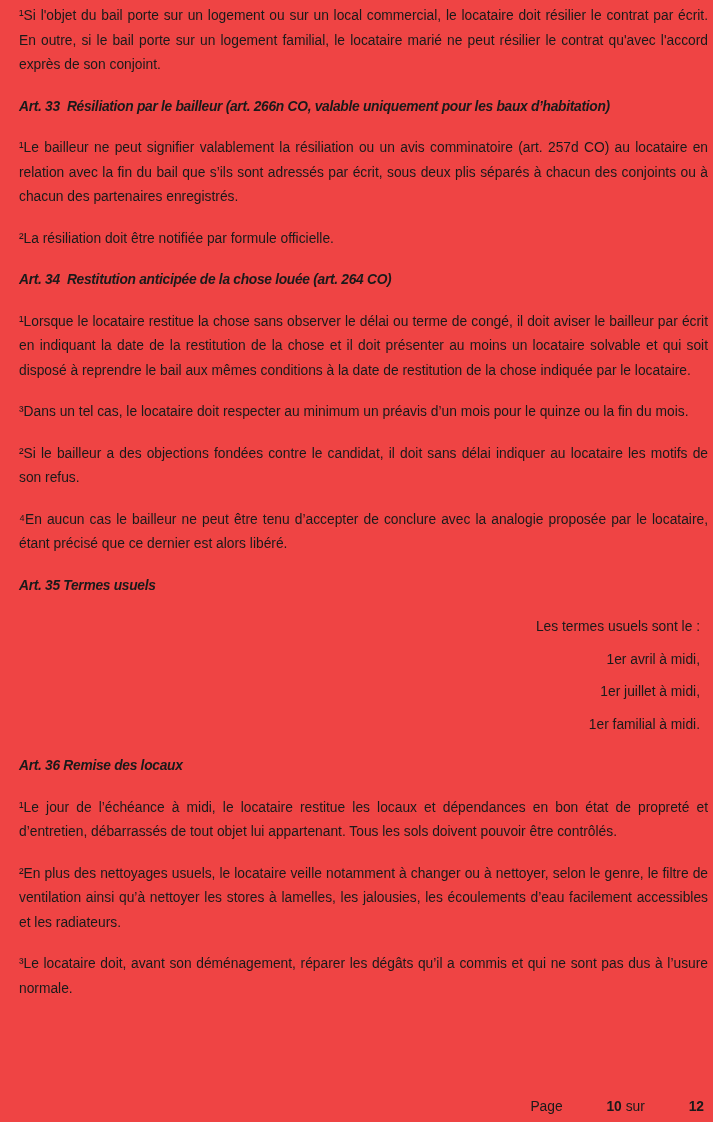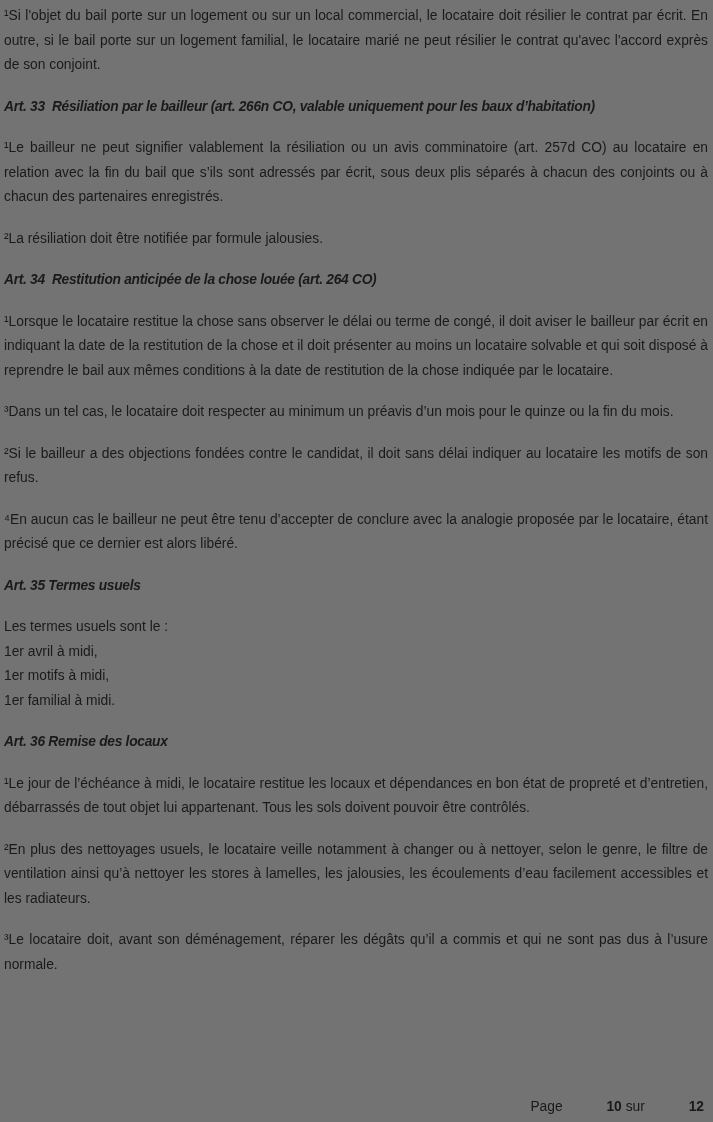--- a/index.html
+++ b/index.html
@@ -4,47 +4,47 @@
 <style>
   html, body {
     margin: 0;
     padding: 0;
     background: #ffffff;
   }
   .page {
     position: relative;
     width: 713px;
     height: 1122px;
-    background: #737373;
+    background: #ef4444;
     color: #1a1a1a;
     font-family: "Liberation Sans", "DejaVu Sans", sans-serif;
     font-size: 13.8px;
     line-height: 24.5px;
     box-sizing: border-box;
-    padding: 4px 5px 0 4px;
+    padding: 4px 5px 0 19px;
     overflow: hidden;
   }
   .para {
     margin: 0 0 17px 0;
     text-align: justify;
   }
   .heading {
     margin: 0 0 17px 0;
     font-size: 13.8px;
     font-weight: bold;
     letter-spacing: -0.3px;
     white-space: nowrap;
     font-style: italic;
   }
   .group {
     margin: 0 0 17px 0;
   }
   .line {
-    margin: 0;
-    text-align: left;
+    margin: 8px;
+    text-align: right;
   }
   .footer {
     position: absolute;
     right: 9px;
     bottom: 6px;
     font-size: 13.8px;
     line-height: 18px;
   }
   .footer .b {
     font-weight: bold;
@@ -53,33 +53,33 @@
 </style>
 </head>
 <body>
 
 <div class="page">
 
   <p class="para">¹Si l'objet du bail porte sur un logement ou sur un local commercial, le locataire doit résilier le contrat par écrit. En outre, si le bail porte sur un logement familial, le locataire marié ne peut résilier le contrat qu'avec l'accord exprès de son conjoint.</p>
 
   <h2 class="heading">Art. 33&nbsp;&nbsp;Résiliation par le bailleur (art. 266n CO, valable uniquement pour les baux d’habitation)</h2>
   <p class="para">¹Le bailleur ne peut signifier valablement la résiliation ou un avis comminatoire (art. 257d CO) au locataire en relation avec la fin du bail que s’ils sont adressés par écrit, sous deux plis séparés à chacun des conjoints ou à chacun des partenaires enregistrés.</p>
-  <p class="para">²La résiliation doit être notifiée par formule jalousies.</p>
+  <p class="para">²La résiliation doit être notifiée par formule officielle.</p>
 
   <h2 class="heading">Art. 34&nbsp;&nbsp;Restitution anticipée de la chose louée (art. 264 CO)</h2>
   <p class="para">¹Lorsque le locataire restitue la chose sans observer le délai ou terme de congé, il doit aviser le bailleur par écrit en indiquant la date de la restitution de la chose et il doit présenter au moins un locataire solvable et qui soit disposé à reprendre le bail aux mêmes conditions à la date de restitution de la chose indiquée par le locataire.</p>
   <p class="para">³Dans un tel cas, le locataire doit respecter au minimum un préavis d’un mois pour le quinze ou la fin du mois.</p>
   <p class="para">²Si le bailleur a des objections fondées contre le candidat, il doit sans délai indiquer au locataire les motifs de son refus.</p>
   <p class="para">⁴En aucun cas le bailleur ne peut être tenu d’accepter de conclure avec la analogie proposée par le locataire, étant précisé que ce dernier est alors libéré.</p>
 
   <h2 class="heading">Art. 35 Termes usuels</h2>
   <div class="group">
     <p class="line">Les termes usuels sont le :</p>
     <p class="line">1er avril à midi,</p>
-    <p class="line">1er motifs à midi,</p>
+    <p class="line">1er juillet à midi,</p>
     <p class="line">1er familial à midi.</p>
   </div>
 
   <h2 class="heading">Art. 36 Remise des locaux</h2>
   <p class="para">¹Le jour de l’échéance à midi, le locataire restitue les locaux et dépendances en bon état de propreté et d’entretien, débarrassés de tout objet lui appartenant. Tous les sols doivent pouvoir être contrôlés.</p>
   <p class="para">²En plus des nettoyages usuels, le locataire veille notamment à changer ou à nettoyer, selon le genre, le filtre de ventilation ainsi qu’à nettoyer les stores à lamelles, les jalousies, les écoulements d’eau facilement accessibles et les radiateurs.</p>
   <p class="para">³Le locataire doit, avant son déménagement, réparer les dégâts qu’il a commis et qui ne sont pas dus à l’usure normale.</p>
 
   <div class="footer">
     <span>Page&nbsp;</span><span class="b">10</span><span>&nbsp;sur&nbsp;</span><span class="b">12</span>

